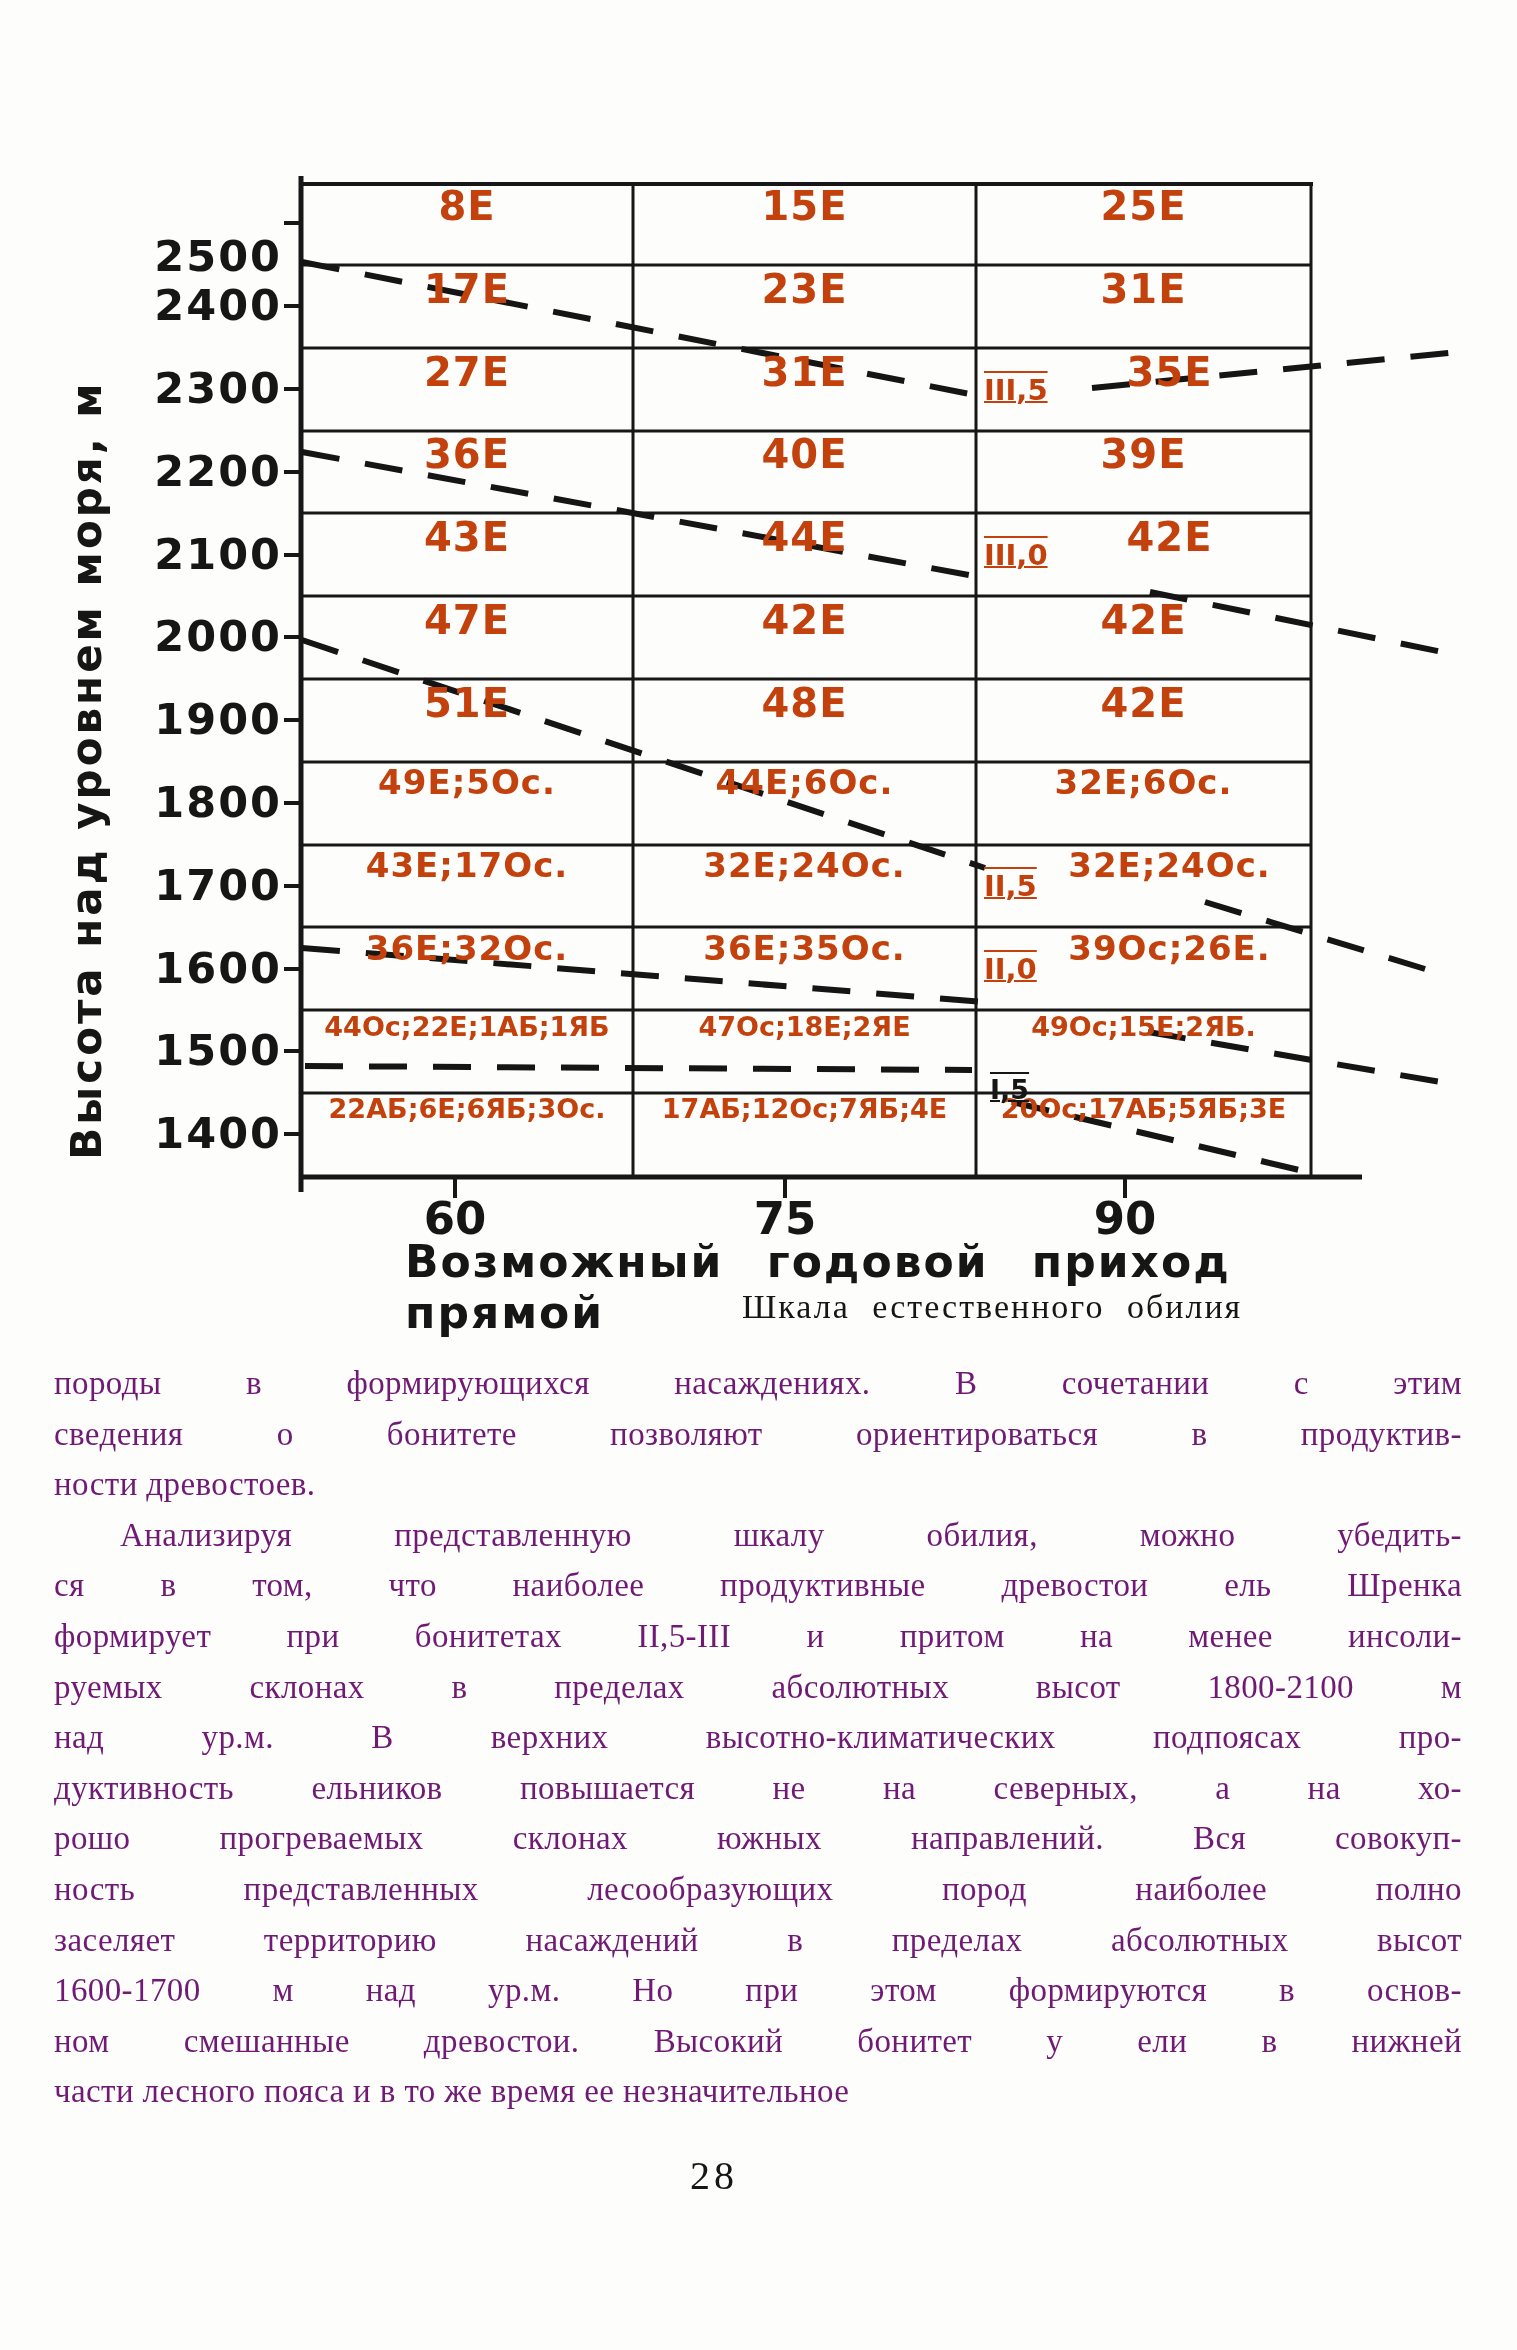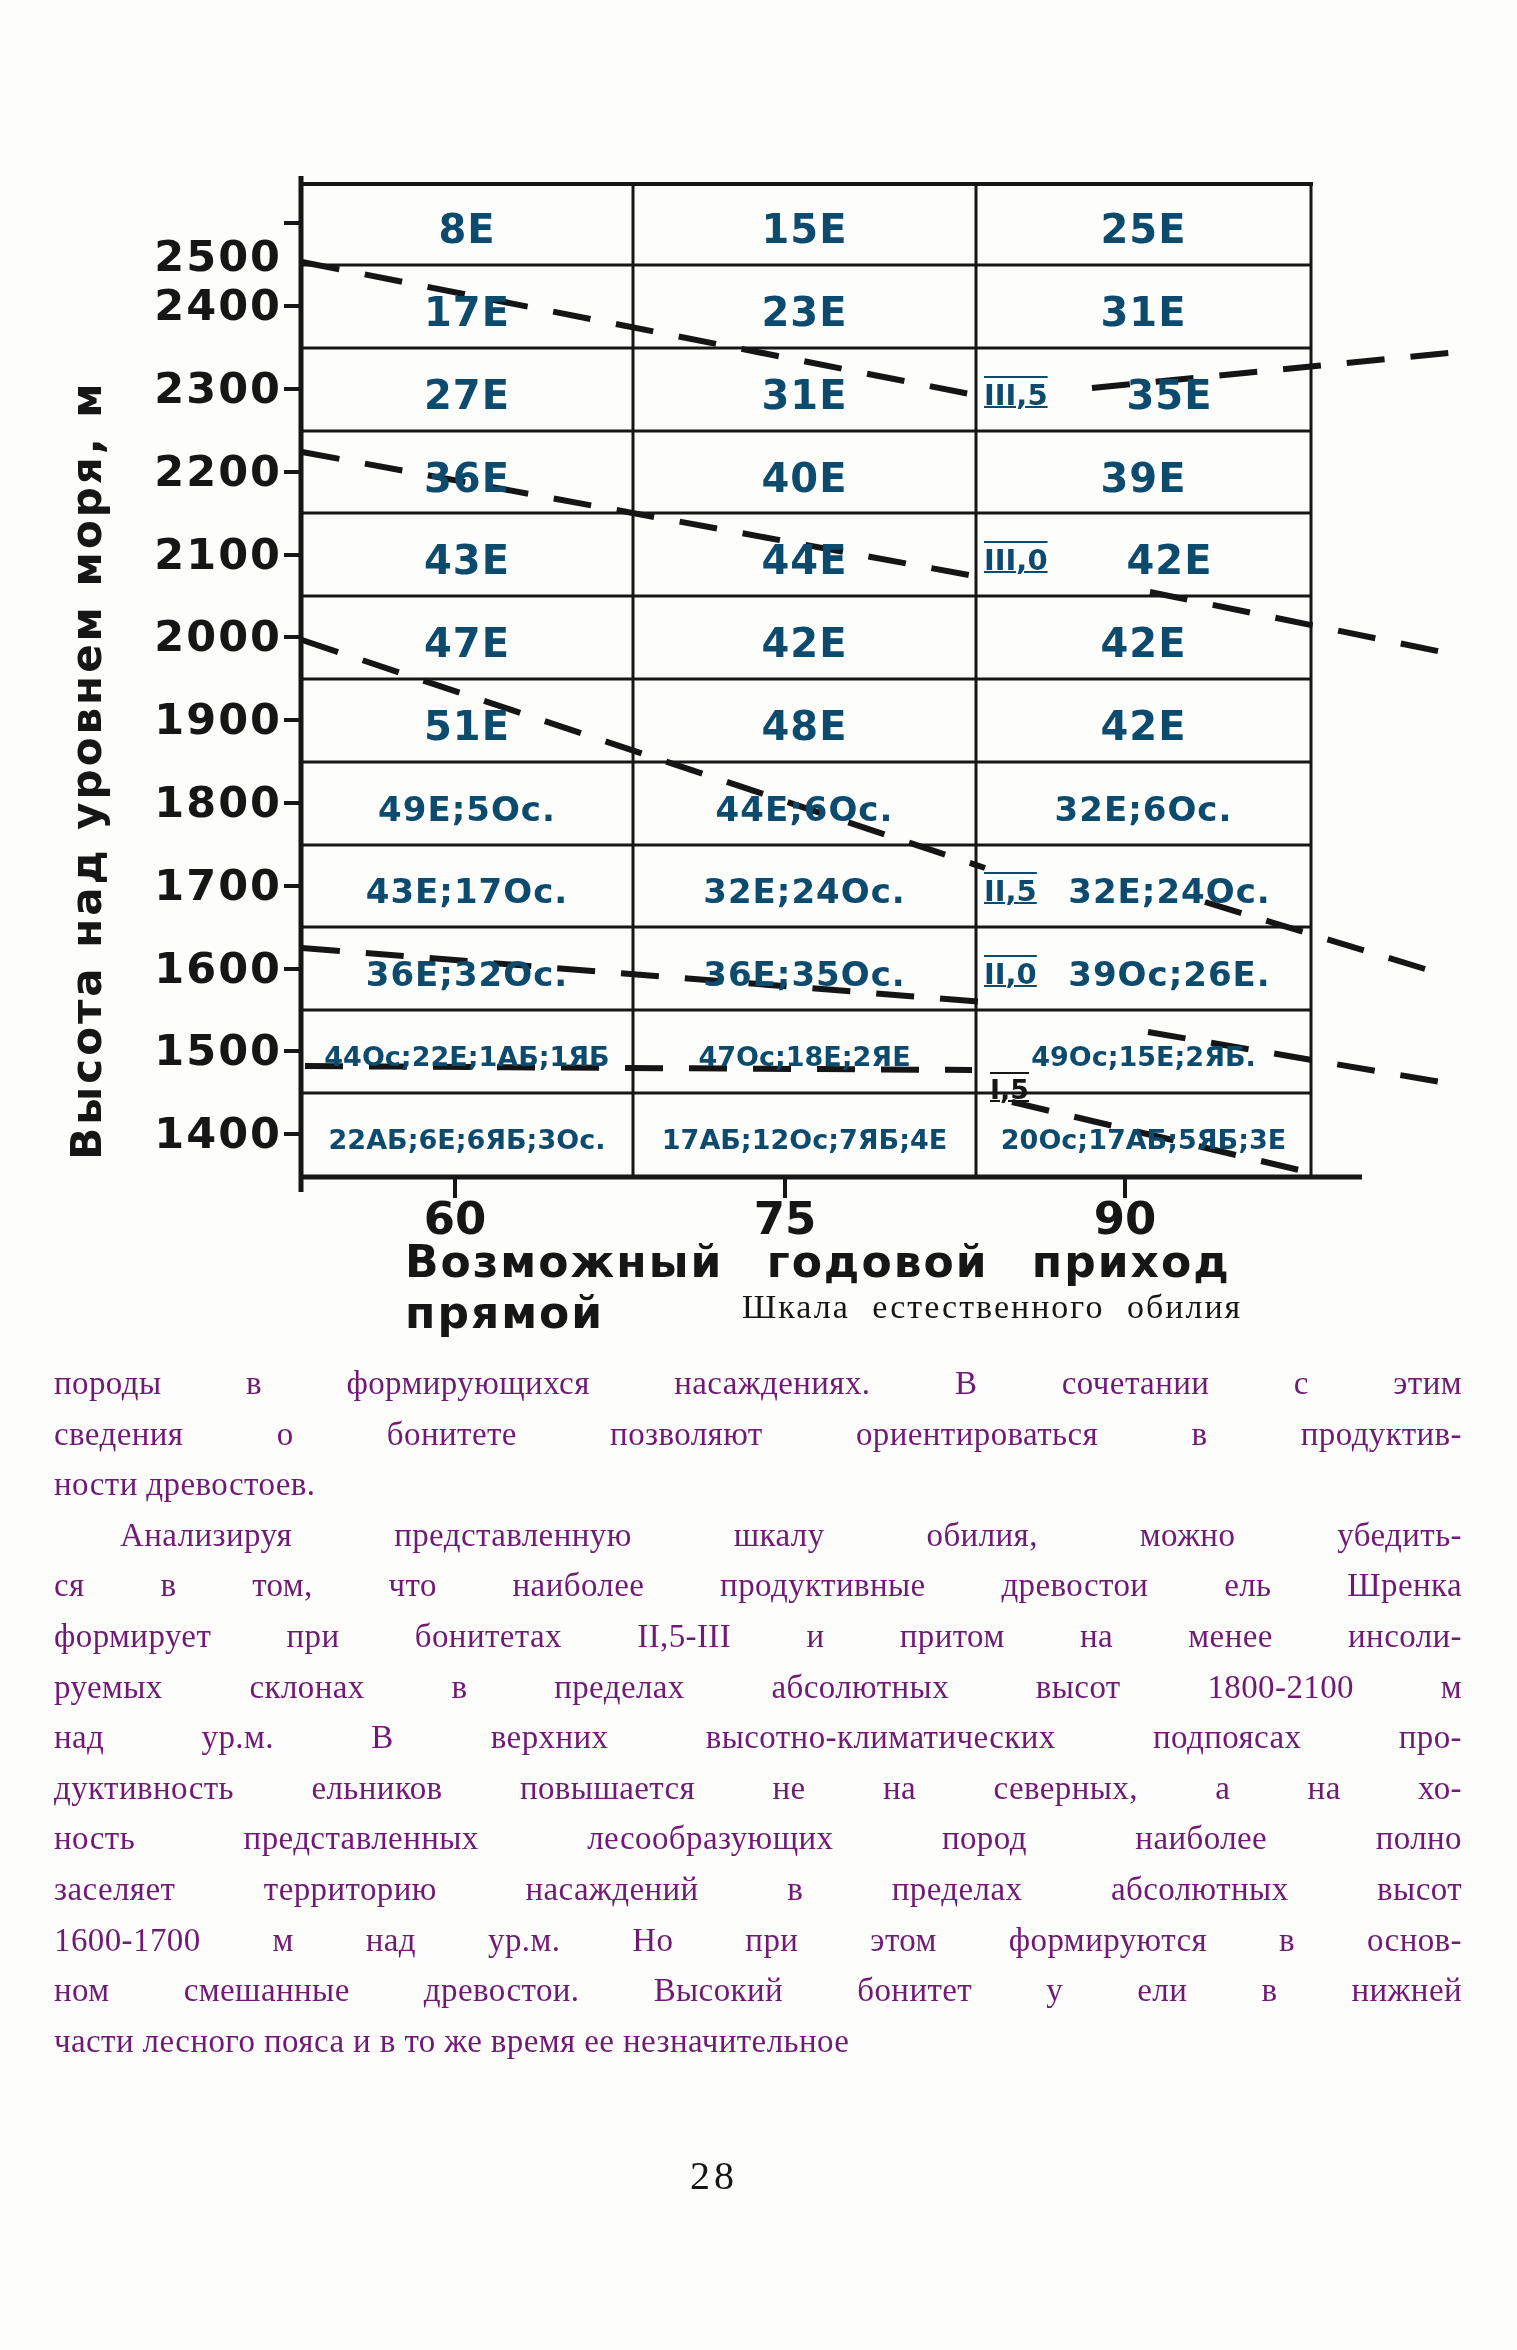--- a/index.html
+++ b/index.html
@@ -4,22 +4,22 @@
 <style>
   html,body{margin:0;padding:0;background:#e8e8e4;}
   .page{position:relative;width:1517px;height:2350px;background:#fdfdfb;color:#161616;
         font-family:"DejaVu Sans",sans-serif;overflow:hidden;}
   svg.lines{position:absolute;left:0;top:0;width:1517px;height:2350px;}
 
   
   .grid{position:absolute;left:301px;top:183px;width:1010px;height:993px;
         display:grid;grid-template-rows:repeat(12,1fr);grid-template-columns:332px 343px 335px;}
   .row{display:contents;}
-  .cell{position:relative;display:flex;align-items:center;justify-content:center;
-        font-weight:700;letter-spacing:1px;white-space:nowrap;color:#0c4a6e;margin-top:10px;}
+  .cell{position:relative;display:flex;align-items:flex-start;justify-content:center;
+        font-weight:700;letter-spacing:1px;white-space:nowrap;color:#c2410c;}
   .fs-a .cell{font-size:40px;}
   .fs-b .cell{font-size:34px;}
   .fs-c .cell{font-size:27px;letter-spacing:0;}
   .bon{position:absolute;left:8px;top:50%;transform:translateY(-50%);
        font-size:29px;font-weight:700;letter-spacing:0;
        text-decoration:underline overline;text-decoration-thickness:2px;}
   .cell .txt{display:inline-block;}
   .has-bon .txt{margin-left:52px;}
 
   .bon-i5{position:absolute;left:990px;top:1074px;font-size:27px;font-weight:700;
@@ -269,20 +269,21 @@
   <div class="bodytext">
     <div class="ln jl">породы в формирующихся насаждениях. В сочетании с этим</div>
     <div class="ln jl">сведения о бонитете позволяют ориентироваться в продуктив-</div>
     <div class="ln">ности древостоев.</div>
     <div class="ln jl ind">Анализируя представленную шкалу обилия, можно убедить-</div>
     <div class="ln jl">ся в том, что наиболее продуктивные древостои ель Шренка</div>
     <div class="ln jl">формирует при бонитетах II,5-III и притом на менее инсоли-</div>
     <div class="ln jl">руемых склонах в пределах абсолютных высот 1800-2100 м</div>
     <div class="ln jl">над ур.м. В верхних высотно-климатических подпоясах про-</div>
     <div class="ln jl">дуктивность ельников повышается не на северных, а на хо-</div>
+    <div class="ln jl">рошо прогреваемых склонах южных направлений. Вся совокуп-</div>
     <div class="ln jl">ность представленных лесообразующих пород наиболее полно</div>
     <div class="ln jl">заселяет территорию насаждений в пределах абсолютных высот</div>
     <div class="ln jl">1600-1700 м над ур.м. Но при этом формируются в основ-</div>
     <div class="ln jl">ном смешанные древостои.  Высокий бонитет у ели в нижней</div>
     <div class="ln">части лесного пояса и  в то же время  ее незначительное</div>
   </div>
 
   <div class="pagenum">28</div>
 
 </div>

